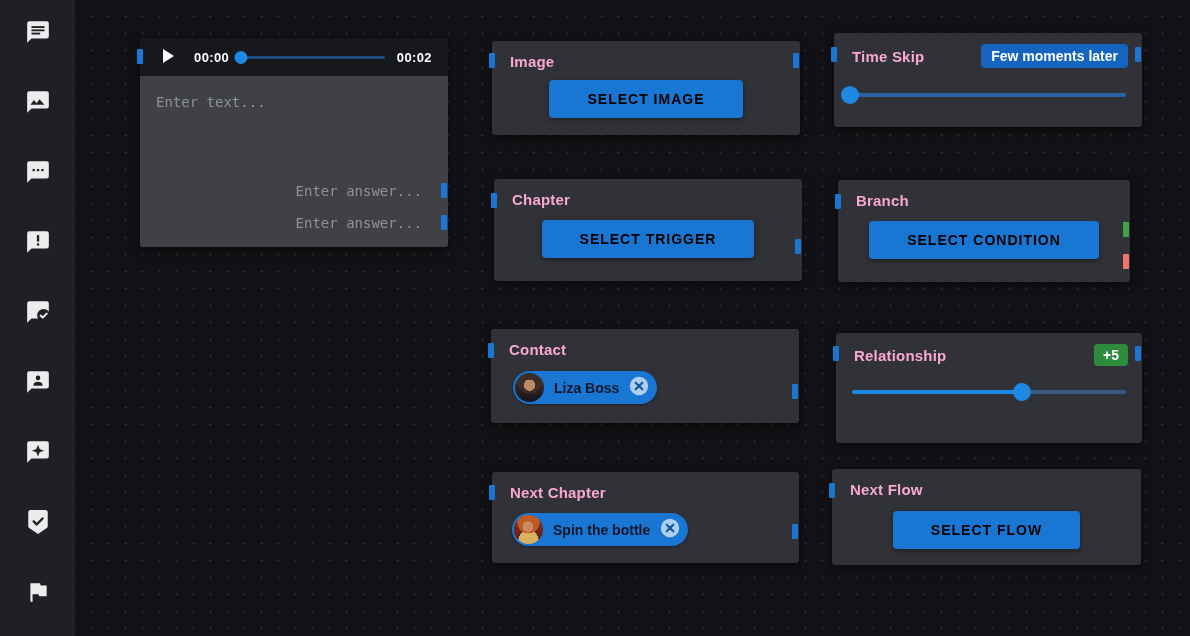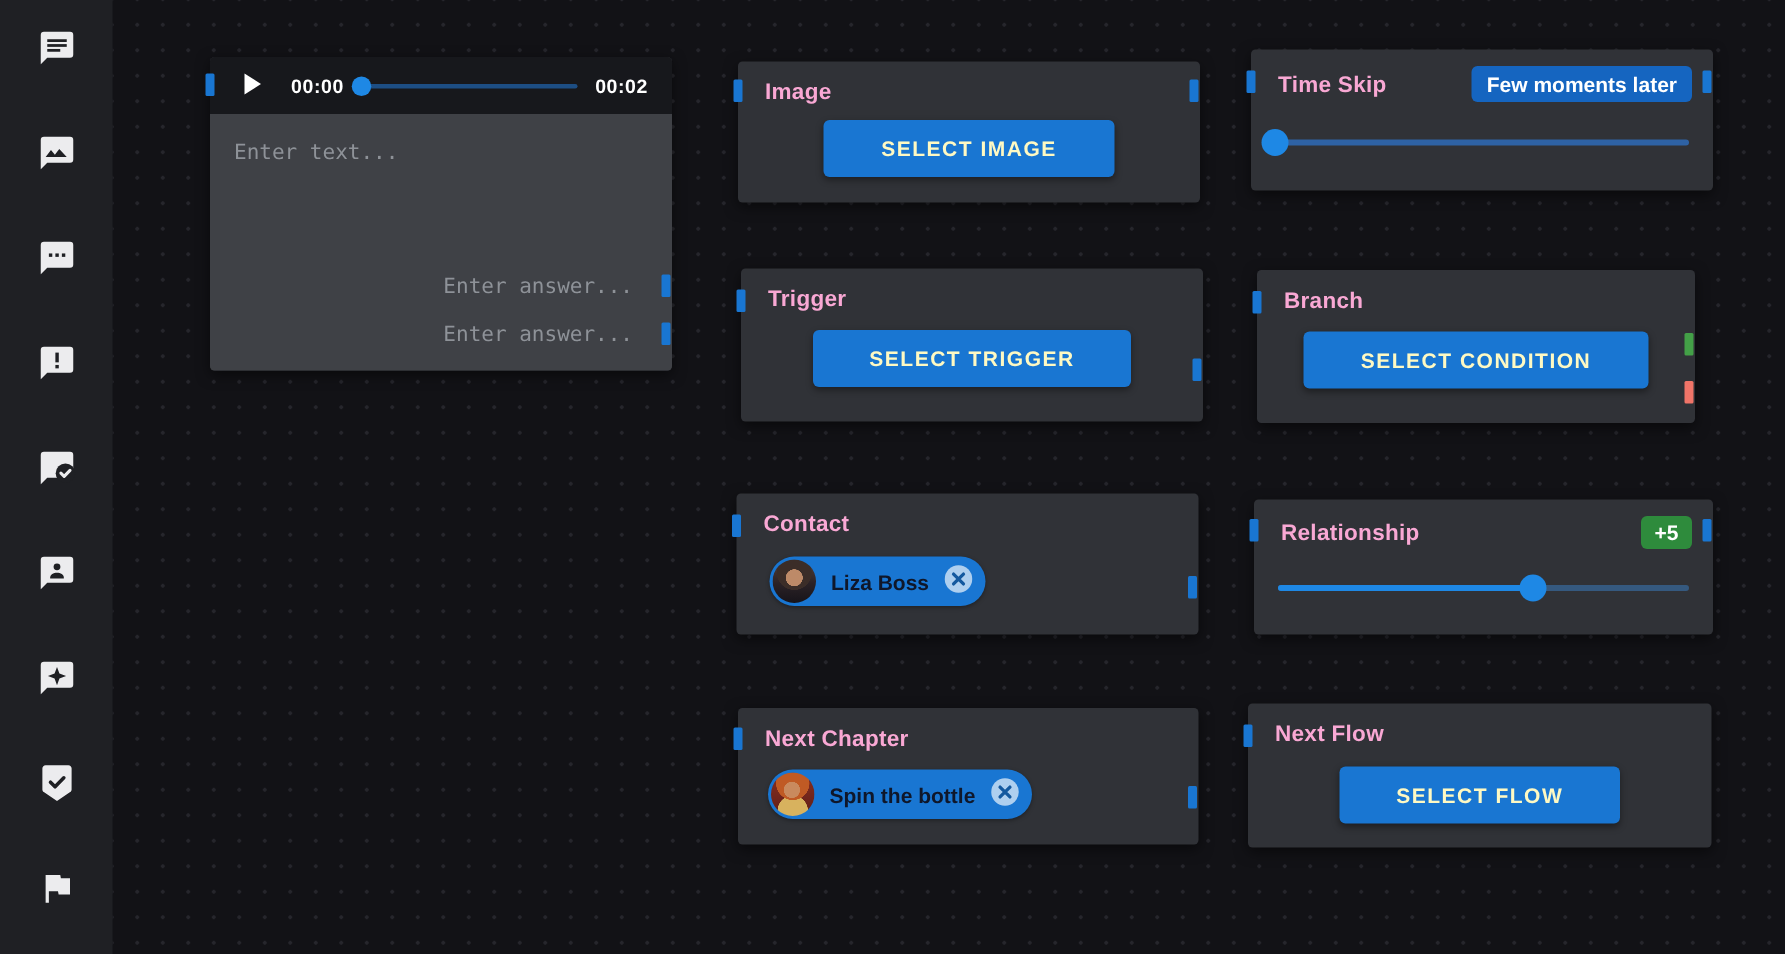--- a/index.html
+++ b/index.html
@@ -27,21 +27,21 @@
   .node-title { color:#f9a8d4; font-size:15px; font-weight:700; letter-spacing:.2px; }
 
   .connector { position:absolute; width:6px; height:15px; background:#1976d2;
     border-radius:1px; cursor:crosshair; }
   .connector.left  { left:-3px; }
   .connector.right { right:1px; }
   .connector.green { background:#43a047; }
   .connector.red   { background:#f07468; }
 
   .action-btn { display:block; border:none; cursor:pointer; background:#1976d2;
-    color:#fef9c3; font-family:"Liberation Sans",sans-serif; font-size:14px;
+    color:#000000; font-family:"Liberation Sans",sans-serif; font-size:14px;
     font-weight:700; letter-spacing:1px; padding:11px 38px; border-radius:4px;
     box-shadow:0 2px 5px rgba(0,0,0,.4); margin:0 auto; }
 
   .badge-blue { background:#1565c0; color:#fff; font-size:14px; font-weight:700;
     padding:4px 10px; border-radius:4px; cursor:pointer; }
   .badge-green { background:#2e8b3c; color:#fff; font-size:14px; font-weight:700;
     padding:3px 9px; border-radius:4px; }
 
   .title-row { display:flex; align-items:center; justify-content:space-between;
     padding:12px 14px 0 18px; }
@@ -232,21 +232,21 @@
       <div class="rail"></div>
       <div class="fill"></div>
       <div class="thumb"></div>
     </div>
   </section>
 
   <section class="node" style="left:494px; top:179px; width:308px; height:102px;">
     <span class="connector left" style="top:14px"></span>
     <span class="connector right" style="top:60px"></span>
     <div class="title-row">
-      <span class="node-title">Trigger</span>
+      <span class="node-title">Chapter</span>
     </div>
     <button class="action-btn" style="margin-top:12px">SELECT TRIGGER</button>
   </section>
 
   <section class="node" style="left:838px; top:180px; width:292px; height:102px;">
     <span class="connector left" style="top:14px"></span>
     <span class="connector right green" style="top:42px"></span>
     <span class="connector right red" style="top:74px"></span>
     <div class="title-row">
       <span class="node-title">Branch</span>
@@ -265,21 +265,21 @@
       <span class="chip-label">Liza Boss</span>
       <button class="chip-delete">
         <span><svg viewBox="0 0 24 24" width="22" height="22">
               <circle cx="12" cy="12" r="10" fill="rgba(255,255,255,0.65)"></circle>
               <path d="M8.4 8.4l7.2 7.2M15.6 8.4l-7.2 7.2" stroke="#14599f" stroke-width="2.4" stroke-linecap="round"></path>
             </svg></span>
       </button>
     </div>
   </section>
 
-  <section class="node" style="left:836px; top:333px; width:306px; height:90px;">
+  <section class="node" style="left:836px; top:333px; width:306px; height:110px;">
     <span class="connector left" style="top:13px"></span>
     <span class="connector right" style="top:13px"></span>
     <div class="title-row" style="padding-top:11px">
       <span class="node-title">Relationship</span>
       <span class="badge-green">+5</span>
     </div>
     <div class="slider" style="margin: 17px 16px 0px; --rail: #35597f; --p: 62%;">
       <div class="rail"></div>
       <div class="fill"></div>
       <div class="thumb"></div>

